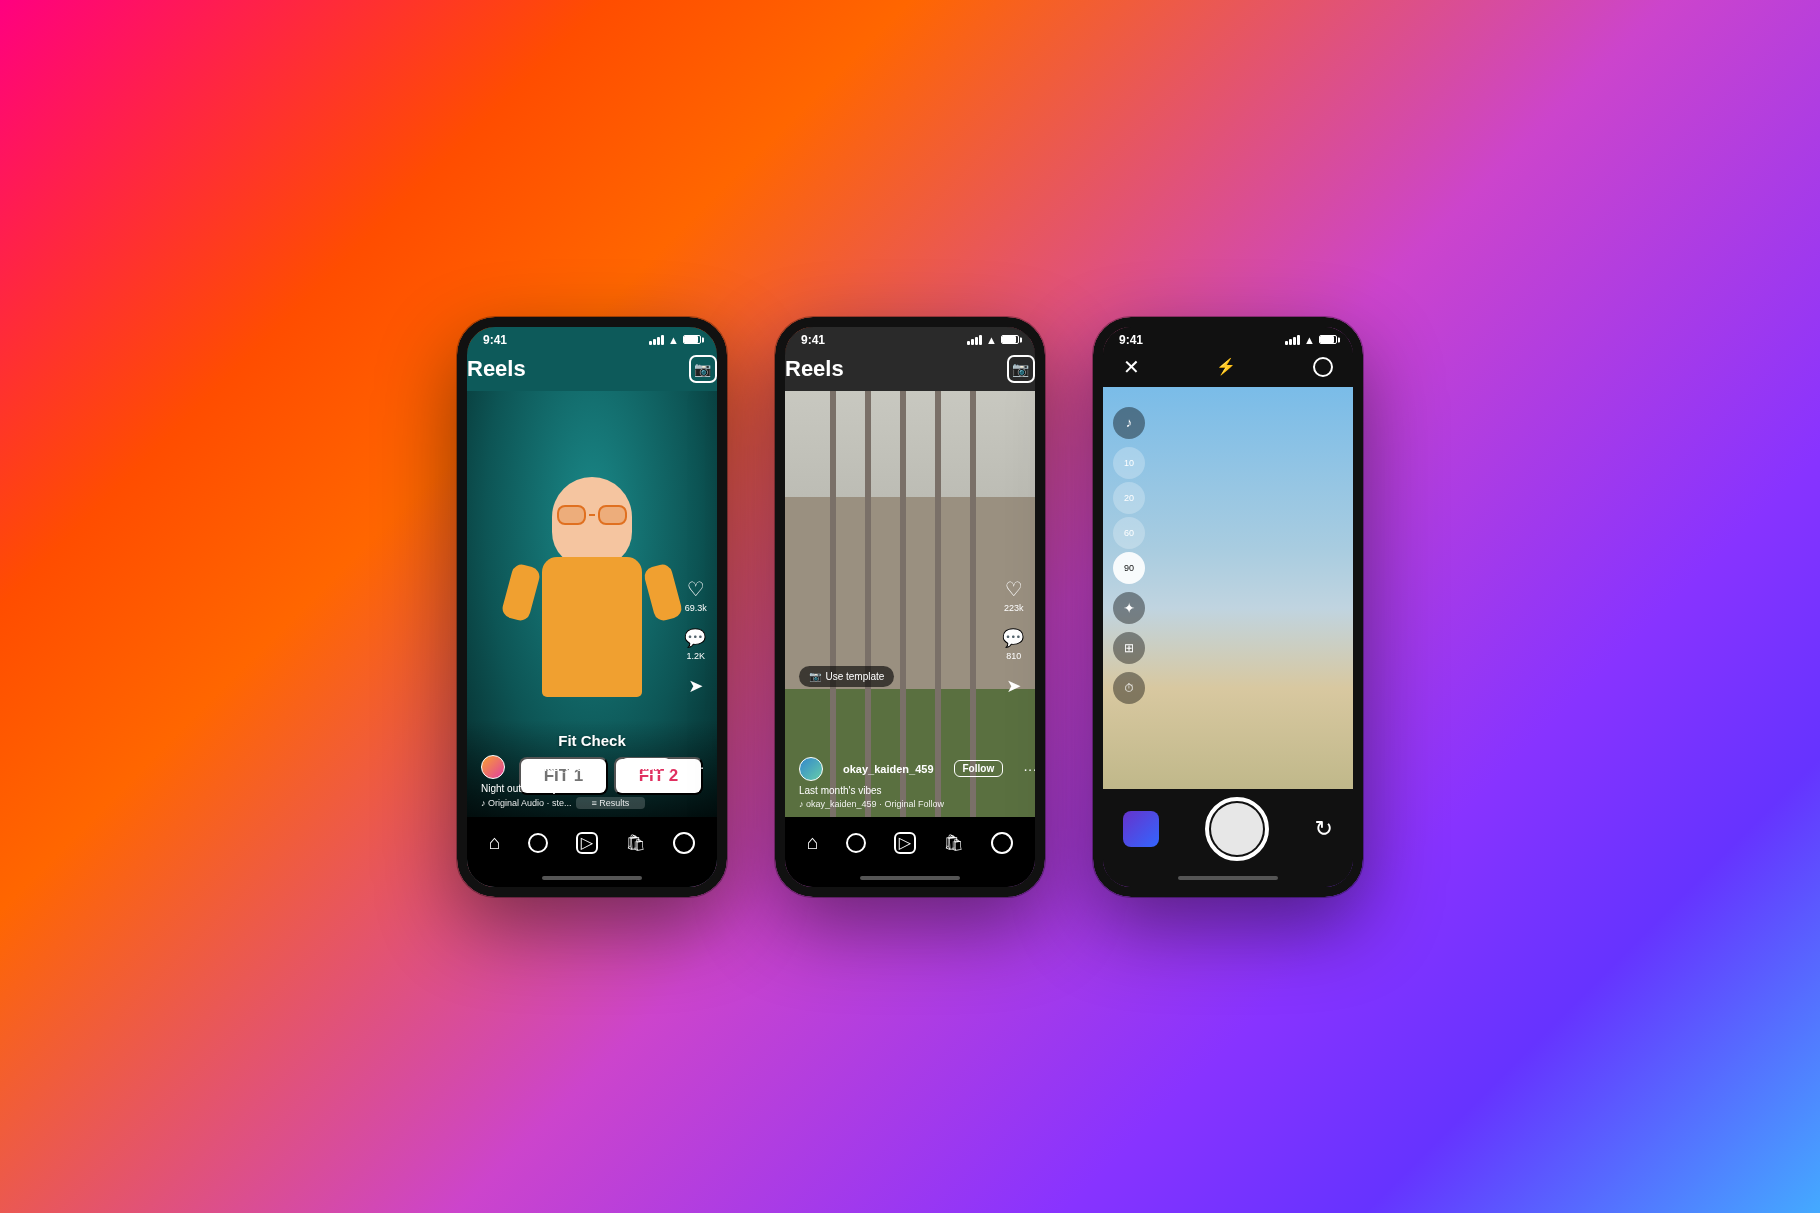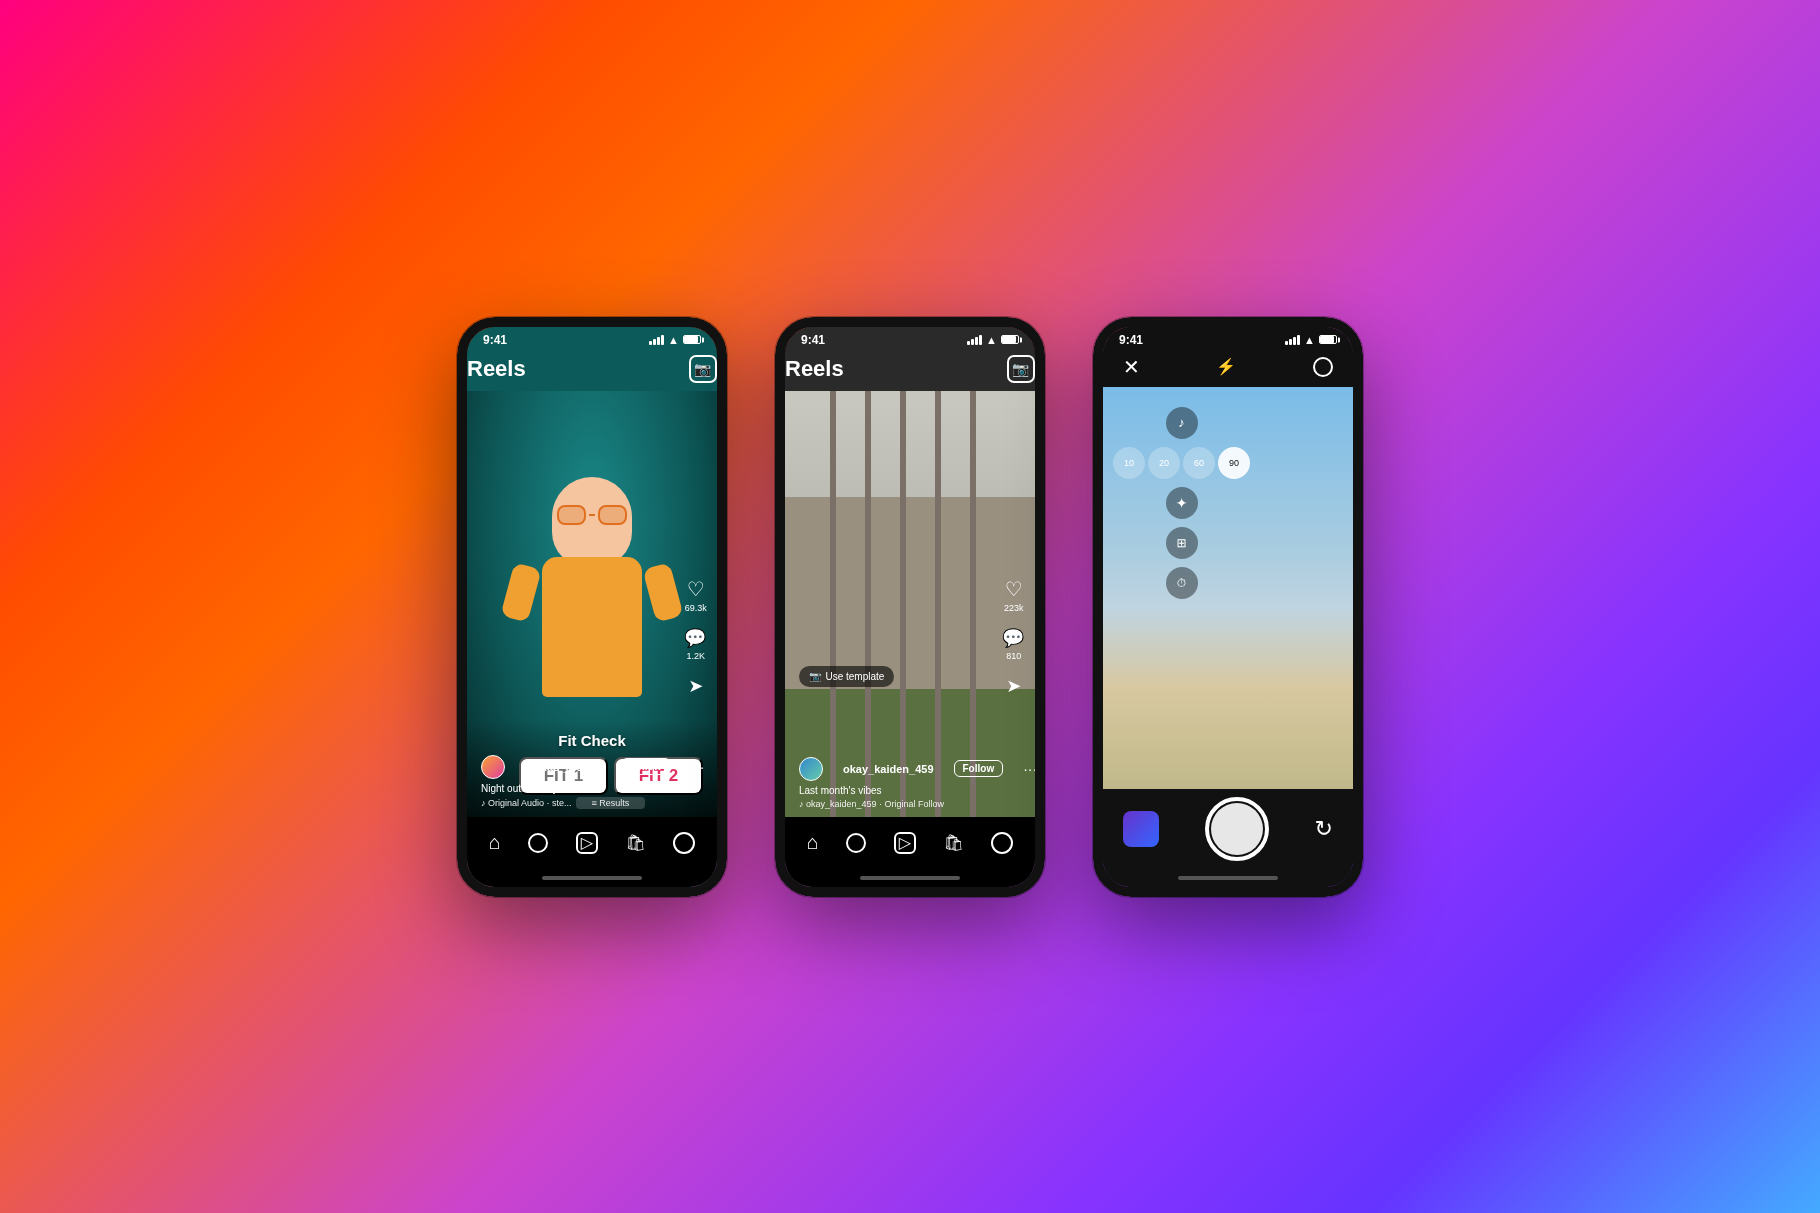--- a/index.html
+++ b/index.html
@@ -668,21 +668,21 @@
         <button style="background:none; border:none; color:white; font-size:20px; cursor:pointer; font-weight:300;">✕</button>
         <span style="color:white; font-size:16px;">⚡</span>
         <span style="color:white; font-size:16px; width:20px; height:20px; border:2px solid white; border-radius:50%; display:inline-flex; align-items:center; justify-content:center;"></span>
       </div>
 
       <div class="camera-view">
         <div class="sky-bg-camera"></div>
 
         <div class="camera-tools">
           <div class="tool-icon">♪</div>
-          <div style="display:flex; flex-direction:row; gap:3px; align-items:center;">
+          <div style="display:flex; flex-direction:column; gap:3px; align-items:center;">
             <div class="tool-icon" style="font-size:9px; background:rgba(255,255,255,0.25); color:white;">10</div>
             <div class="tool-icon" style="font-size:9px; background:rgba(255,255,255,0.25); color:white;">20</div>
             <div class="tool-icon" style="font-size:9px; background:rgba(255,255,255,0.25); color:white;">60</div>
             <div class="tool-icon selected" style="font-size:9px;">90</div>
           </div>
           <div class="tool-icon" style="font-size:14px;">✦</div>
           <div class="tool-icon" style="font-size:12px;">⊞</div>
           <div class="tool-icon" style="font-size:12px;">⏱</div>
         </div>
 

